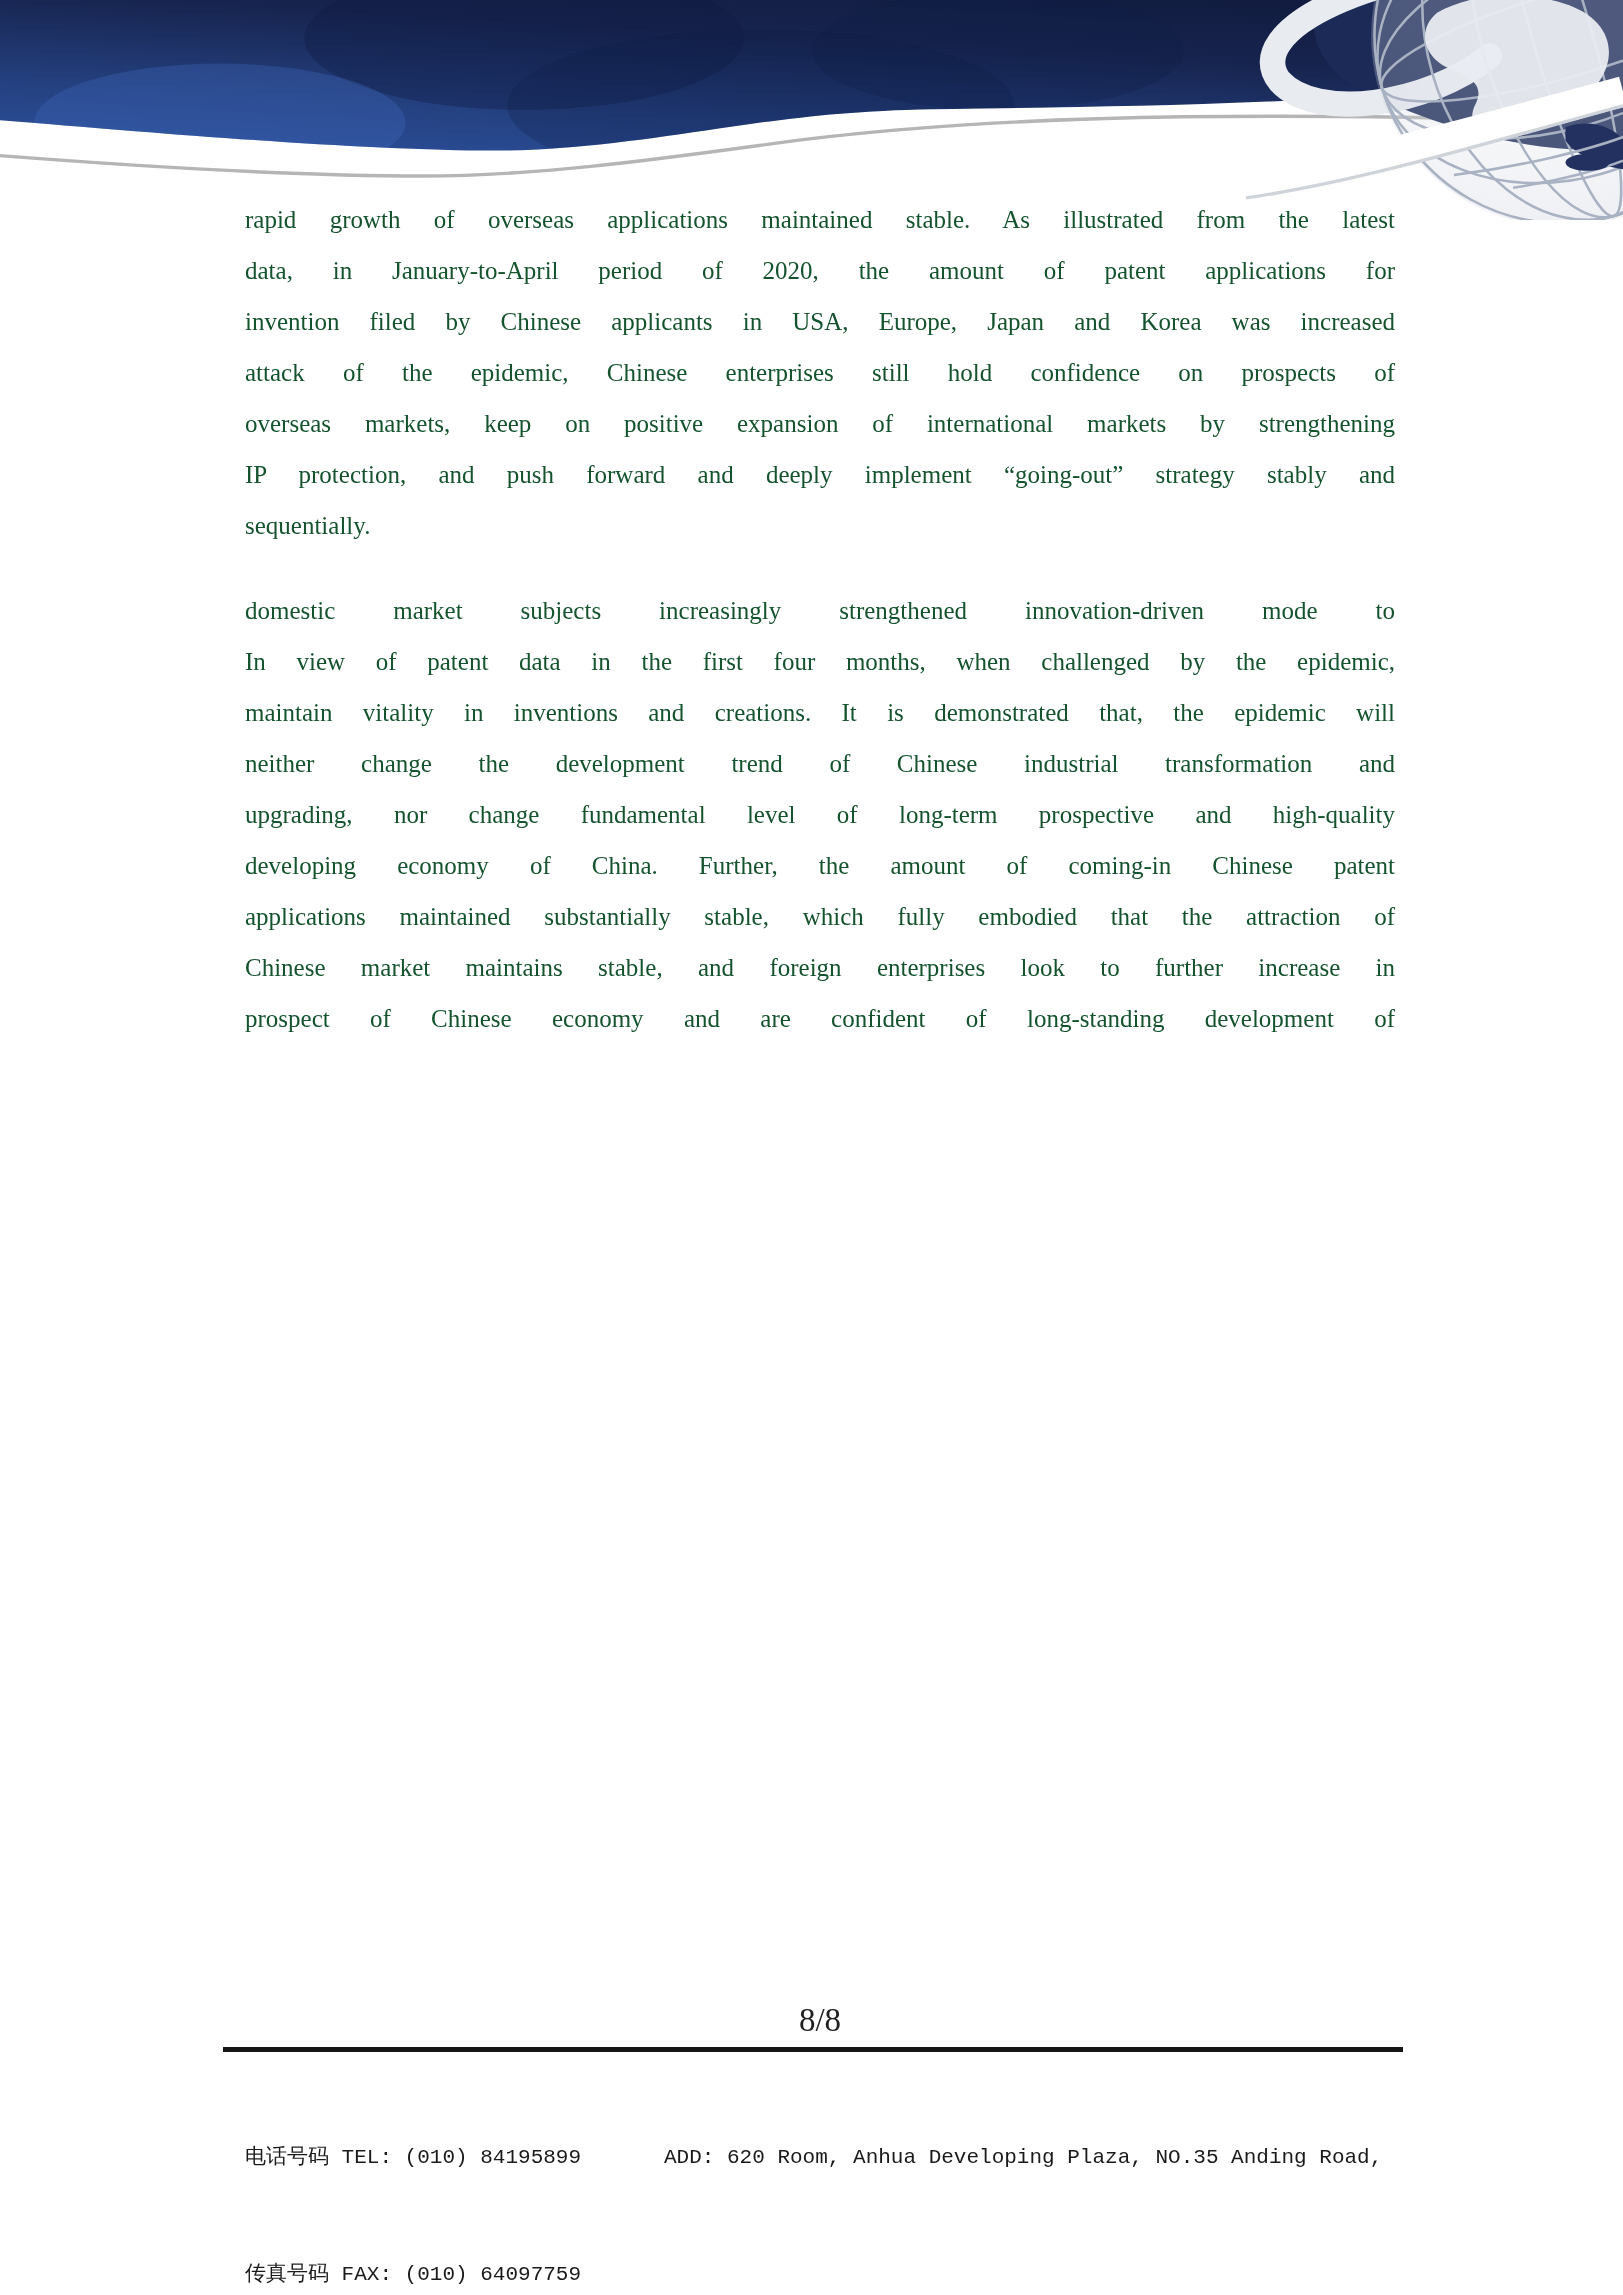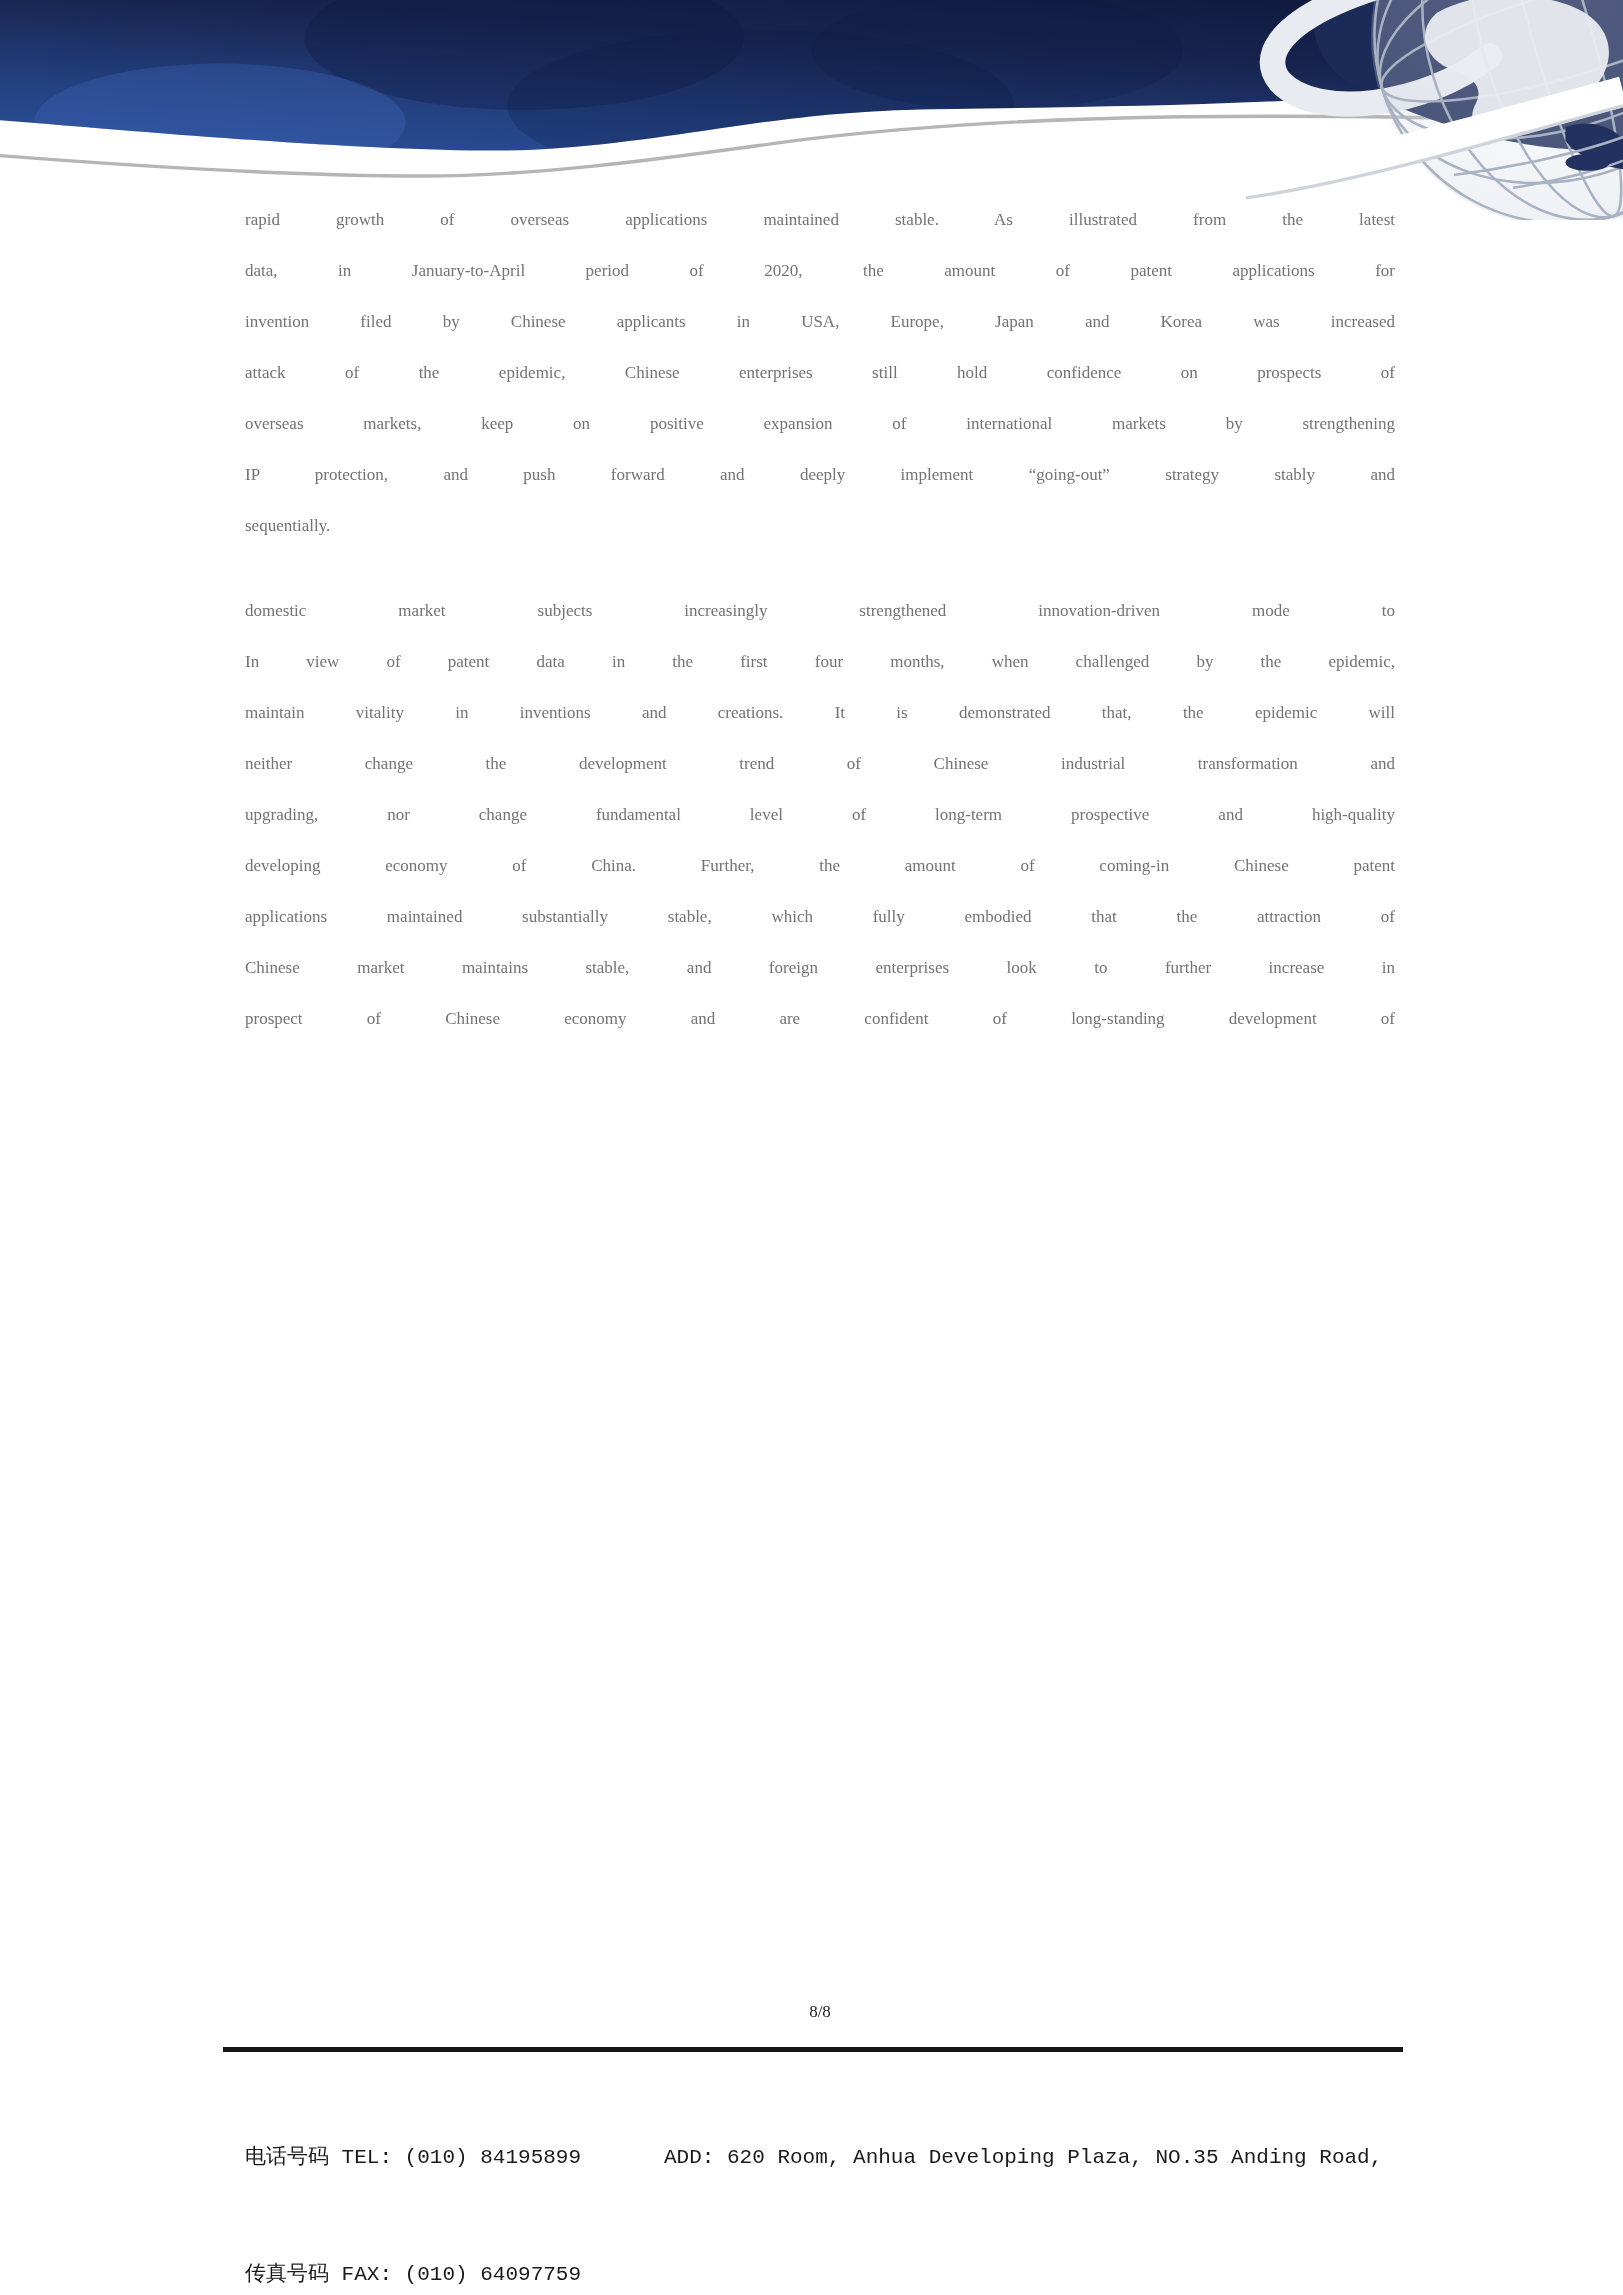--- a/index.html
+++ b/index.html
@@ -16,39 +16,39 @@
     top: 0; left: 0;
     width: 1623px; height: 220px;
   }
   .banner-wrap svg { display: block; }
 
   .doc-body {
     position: absolute;
     left: 245px;
     top: 194px;
     width: 1150px;
-    color: #737373;
-    font-size: 17px;
+    color: #14532d;
+    font-size: 25px;
     line-height: 51px;
   }
   .para + .para { margin-top: 34px; }
   .line {
     text-align: justify;
     text-align-last: justify;
     white-space: normal;
   }
   .line.last { text-align-last: left; }
 
   .page-number {
     position: absolute;
     left: 245px;
     top: 2002px;
     width: 1150px;
     text-align: center;
-    font-size: 17px;
+    font-size: 33px;
     color: #1f1f1f;
   }
 
   .footer-rule {
     position: absolute;
     left: 223px;
     top: 2047px;
     width: 1180px;
     height: 5px;
     background: #161616;

